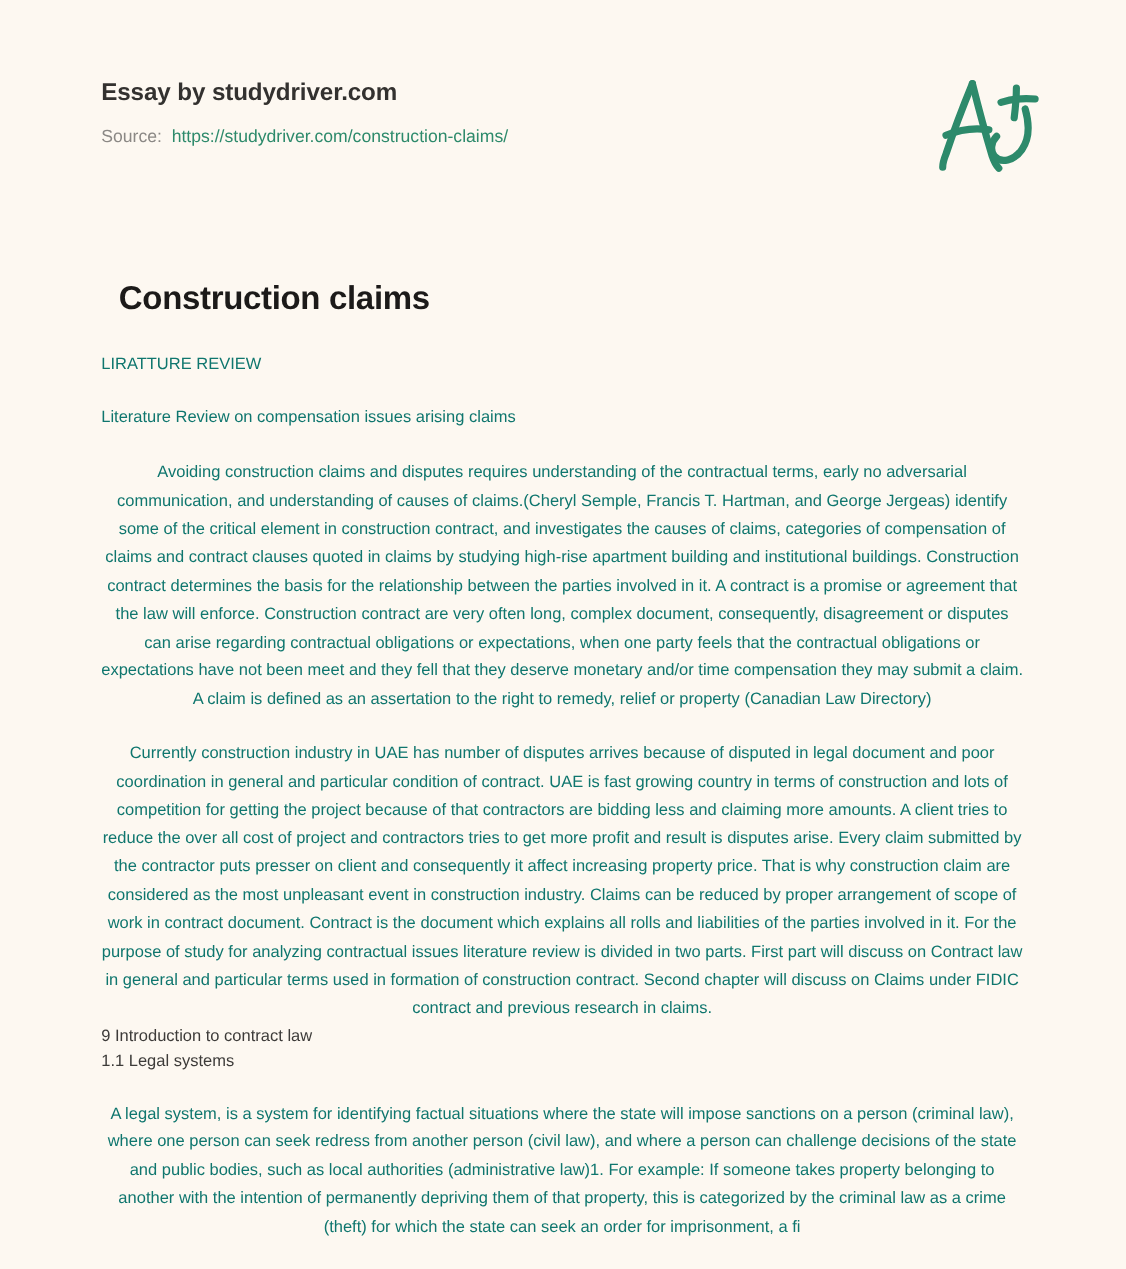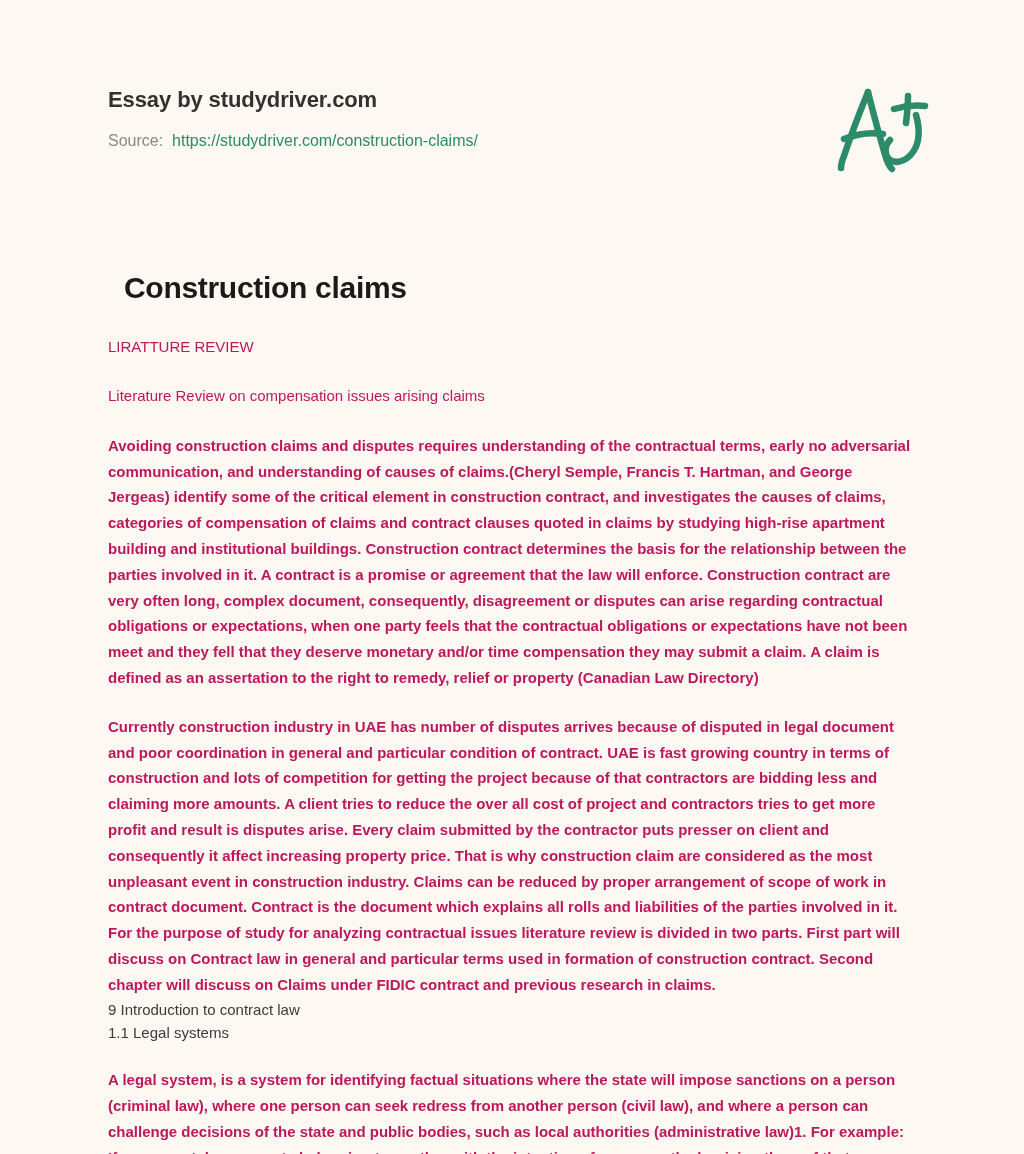--- a/index.html
+++ b/index.html
@@ -13,21 +13,21 @@
     font-family: "Liberation Sans", sans-serif;
     overflow: hidden;
     position: relative;
   }
 
   .page {
     position: relative;
     width: 1024px;
     height: 1028px;
     box-sizing: border-box;
-    padding: 16px;
+    padding: 0;
   }
 
   
   .header {
     position: relative;
     padding: 70px 72px 0 92px;
     display: flex;
     align-items: flex-start;
     justify-content: space-between;
   }
@@ -86,39 +86,39 @@
     padding-top: 103px;
     font-size: 30px;
     font-weight: bold;
     color: #1c1a19;
     letter-spacing: -0.3px;
     line-height: 1.2;
   }
 
   .body-block {
     font-size: 15px;
-    color: #be185d;
+    color: #0f766e;
     line-height: 1.72;
     margin: 0;
   }
 
   .gap-lg { margin-top: 28px; }
   .gap-md { margin-top: 24px; }
   .gap-sm { margin-top: 23px; }
 
   .headings-block {
     font-size: 15px;
     color: #3d3b39;
     line-height: 1.55;
     margin: 0;
   }
 
   .headings-block div { white-space: nowrap; }
 
-  .para { text-align: left; font-weight: bold; }
+  .para { text-align: center; }
 </style>
 </head>
 <body>
 
 <div class="page">
 
   <div class="header">
     <div class="header-left">
       <div class="essay-by">Essay by studydriver.com</div>
       <div class="source-line">

